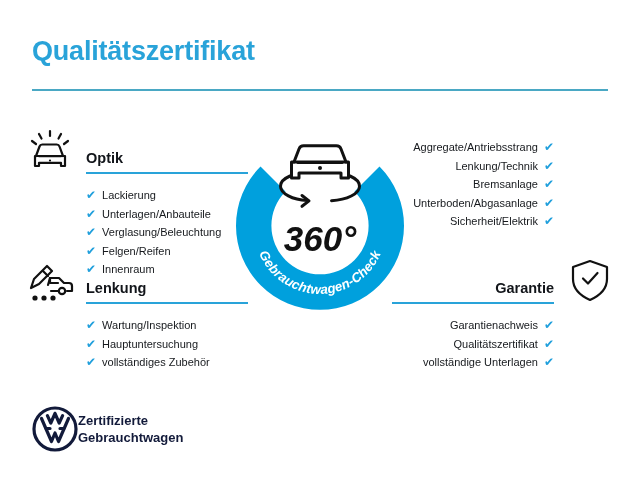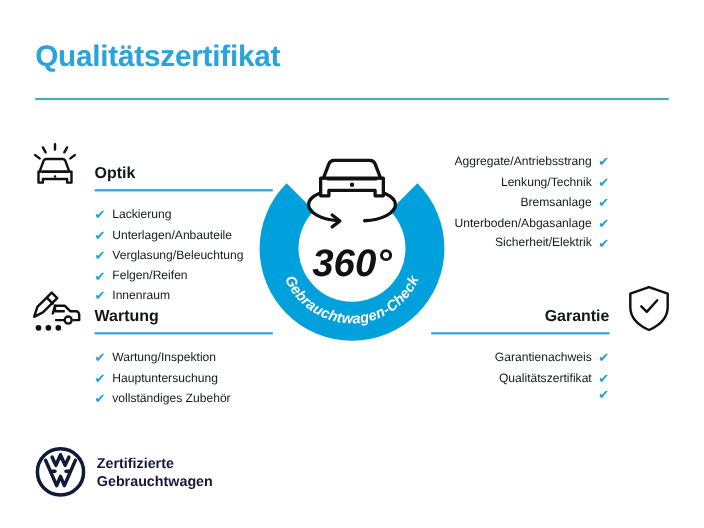--- a/index.html
+++ b/index.html
@@ -116,21 +116,21 @@
   }
   #badge svg { display: block; width: 100%; height: 100%; }
 
   
   #footer-logo {
     position: absolute;
     left: 32px;
     top: 406px;
     display: flex;
     align-items: center;
-    gap: 10px;
+    gap: 0;
   }
   #footer-logo .vw-mark { width: 46px; height: 46px; display: block; }
   #footer-text {
     font-size: 13px;
     font-weight: bold;
     line-height: 17px;
     color: #121a3a;
     white-space: pre-line;
   }
 </style>
@@ -190,21 +190,21 @@
         <path d="M19 13 l5 5"></path>
         <path d="M24 27 l2-7 h9 l5 5 h5 a3 3 0 0 1 3 3 v5 h-5"></path>
         <path d="M34 33 h-7"></path>
         <path d="M26 20 v5 h8"></path>
         <circle cx="38" cy="33" r="3.2"></circle>
         <circle cx="11" cy="40" r="2.6" fill="#111111" stroke="none"></circle>
         <circle cx="20" cy="40" r="2.6" fill="#111111" stroke="none"></circle>
         <circle cx="29" cy="40" r="2.6" fill="#111111" stroke="none"></circle>
       </svg>
     </span>
-    <span class="sec-title">Wartung</span>
+    <span class="sec-title">Lenkung</span>
     <span class="sec-underline"></span>
   </div>
   <ul class="sec-list">
     <li>
         <span class="tick">✔</span>
         <span>Wartung/Inspektion</span>
       </li>
     <li>
         <span class="tick">✔</span>
         <span>Hauptuntersuchung</span>
@@ -256,20 +256,21 @@
     <li>
         <span class="tick">✔</span>
         <span>Garantienachweis</span>
       </li>
     <li>
         <span class="tick">✔</span>
         <span>Qualitätszertifikat</span>
       </li>
     <li>
         <span class="tick">✔</span>
+        <span>vollständige Unterlagen</span>
       </li>
   </ul>
 </div>
 
 <div id="badge">
   <svg viewBox="0 0 172 186">
     <defs>
       <path id="arcPath" d="M 20 104 A 66 66 0 1 0 152 104" fill="none"></path>
     </defs>
 

